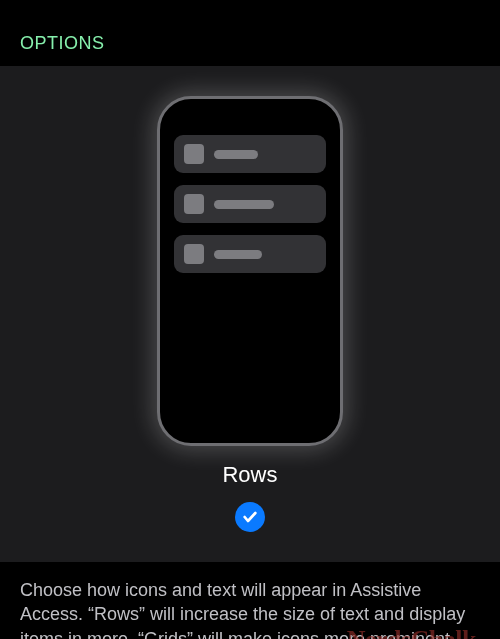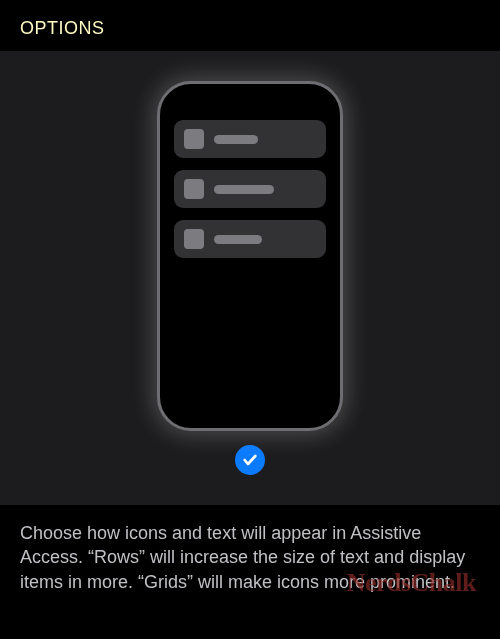--- a/index.html
+++ b/index.html
@@ -10,24 +10,25 @@
     }
     body {
       width: 500px;
       height: 639px;
       background: #000;
       color: #fff;
       overflow: hidden;
     }
     .header {
       padding: 18px 6px 12px 20px;
-      color: #fef9c3;
+      color: #86efac;
       font-size: 18px;
       letter-spacing: 0.5px;
       font-weight: 400;
+      margin-top: 15px;
     }
     .panel {
       background: #1c1c1e;
       width: 100%;
       padding: 30px 32px 30px 32px;
       display: flex;
       justify-content: space-between;
       gap: 36px;
     }
     .option {
@@ -184,20 +185,21 @@
             <div class="row-icon"></div>
             <div class="row-label w2"></div>
           </div>
           <div class="row-item">
             <div class="row-icon"></div>
             <div class="row-label w3"></div>
           </div>
         </div>
       </div>
     </div>
+    <div class="option-label">Rows</div>
     <div class="radio selected">
       <svg viewBox="0 0 24 24" fill="none" stroke="#fff" stroke-width="4" stroke-linecap="round" stroke-linejoin="round">
         <polyline points="4 12 9 18 20 6"></polyline>
       </svg>
     </div>
   </div>
 
 
 </div>
 

